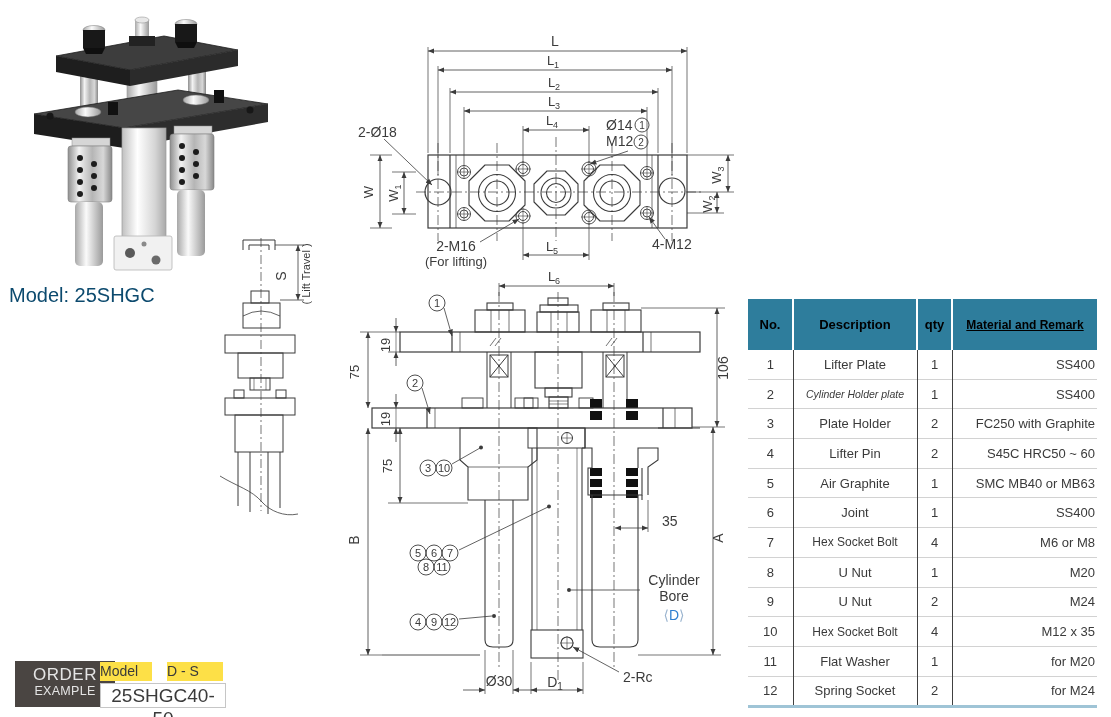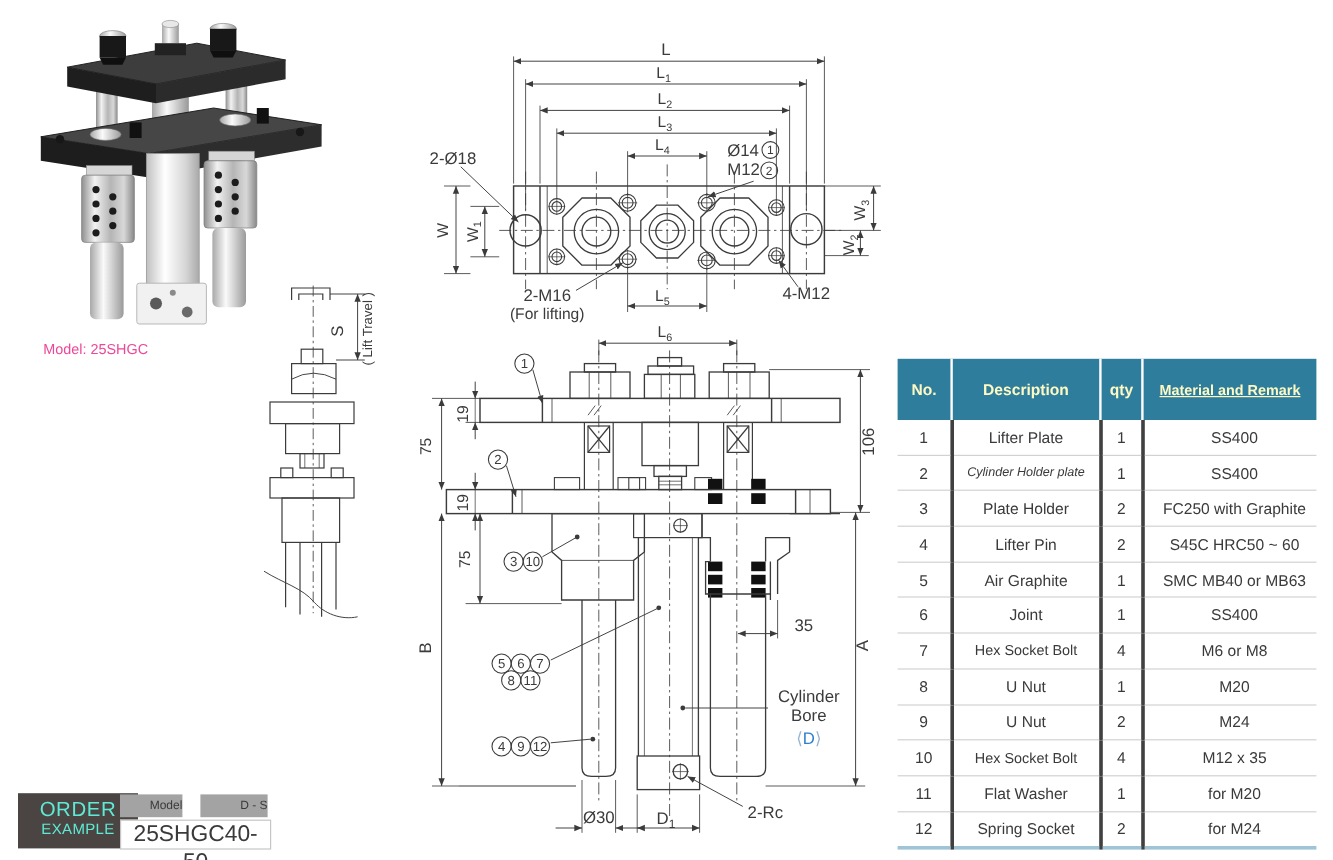--- a/index.html
+++ b/index.html
@@ -3,43 +3,43 @@
 <meta charset="utf-8">
 <style>
   html,body{margin:0;padding:0;background:#ffffff;}
   #canvas{position:relative;width:1111px;height:717px;background:#ffffff;overflow:hidden;
           font-family:"Liberation Sans",sans-serif;color:#3a3a3a;}
   .abs{position:absolute;}
   svg text{font-family:"Liberation Sans",sans-serif;fill:#3b3b3b;}
   
   #parts-table{position:absolute;left:748px;top:299px;width:349px;border-collapse:collapse;
                table-layout:fixed;border-bottom:3px solid #9fc4d6;}
-  #parts-table th{background:#2e7d9c;color:#fef9c3;font-weight:bold;font-size:13px;
+  #parts-table th{background:#2e7d9c;color:#000000;font-weight:bold;font-size:13px;
                   height:51px;border-left:2px solid #ffffff;padding:0;}
   #parts-table th:first-child{border-left:none;}
   #parts-table th.mat{font-size:12px;text-decoration:underline;}
   #parts-table td{font-size:13px;color:#3a3a3a;text-align:center;height:28.7px;
-                  border-top:1px solid #d2d2d2;border-left:3px solid #404040;padding:0 2px;
+                  border-top:1px solid #d2d2d2;border-left:1px solid #404040;padding:0 2px;
                   white-space:nowrap;overflow:hidden;}
   #parts-table td:first-child{border-left:none;}
   #parts-table tr:first-child td{border-top:none;}
-  #parts-table td.mat{text-align:center;padding-left:9px;}
+  #parts-table td.mat{text-align:right;padding-left:9px;}
   #parts-table td.small{font-size:10.5px;font-style:italic;}
   
   #order-box{position:absolute;left:15px;top:661px;width:212px;height:46px;}
   #order-badge{position:absolute;left:0;top:0;width:100px;height:46px;background:#4a4542;
-               color:#5eead4;text-align:center;line-height:1.1;}
+               color:#e5e5e5;text-align:center;line-height:1.1;}
   #order-badge .l1{font-size:17px;letter-spacing:.5px;margin-top:5px;}
   #order-badge .l2{font-size:12.5px;letter-spacing:.3px;}
-  .chip{position:absolute;background:#a3a3a3;color:#3a3a3a;font-size:10px;text-align:right;}
+  .chip{position:absolute;background:#fde047;color:#3a3a3a;font-size:14px;text-align:left;}
   #order-model-chip{left:85px;top:1px;width:52px;height:19px;line-height:19px;}
   #order-ds-chip{left:152px;top:1px;width:56px;height:19px;line-height:19px;}
   #order-example-box{position:absolute;left:85px;top:22px;width:124px;height:23px;background:#fff;
                      border:1px solid #c6c6c6;font-size:19px;text-align:center;line-height:23px;color:#3a3a3a;}
-  #model-label{position:absolute;left:36px;top:284px;font-size:12px;color:#ec4899;}
+  #model-label{position:absolute;left:9px;top:284px;font-size:20px;color:#0c4a6e;}
 </style>
 </head>
 <body>
 
 <div id="canvas">
 
   <svg class="abs" style="left:14px;top:6px" width="292" height="278" viewBox="0 0 292 278">
     <defs>
       <marker id="ae" markerWidth="9" markerHeight="8" refX="8" refY="4" orient="auto-start-reverse">
         <path d="M0,0.7 L8,4 L0,7.3 Z" fill="#3b3b3b"></path>

